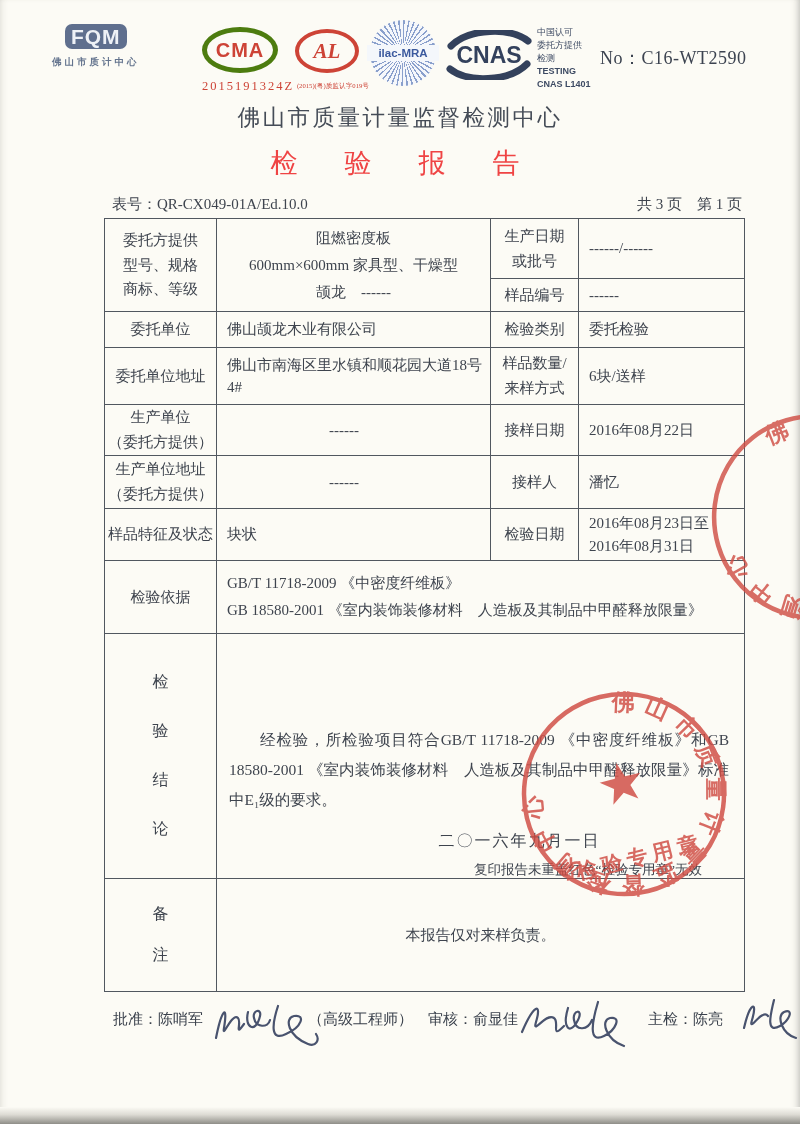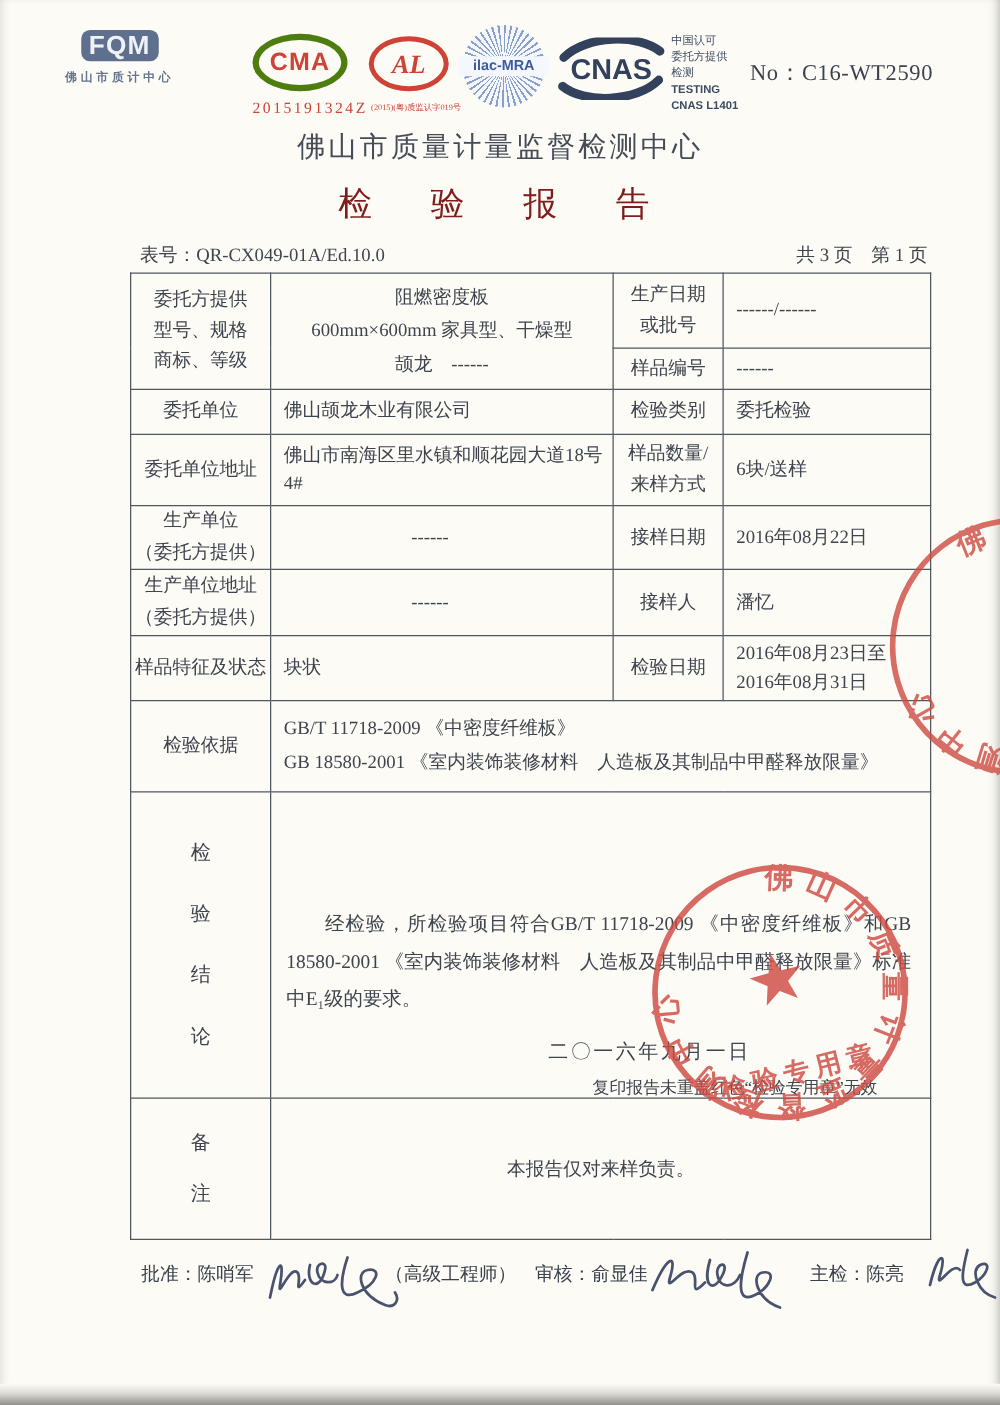--- a/index.html
+++ b/index.html
@@ -35,21 +35,21 @@
     display:flex;align-items:center;justify-content:center;color:#3c5a9e;font-weight:bold;
     font-size:11.5px;font-family:"Liberation Sans",sans-serif;}
   .cnas{position:absolute;left:445px;top:30px;}
   .cnas-cap{position:absolute;left:537px;top:26px;font-size:9px;line-height:1.45;color:#3d4a63;}
   .cnas-cap .b{font-family:"Liberation Sans",sans-serif;font-weight:bold;}
   .rep-no{position:absolute;left:600px;top:46px;font-size:18px;color:#3c4350;letter-spacing:.5px;white-space:nowrap;}
   
   .t-org{position:absolute;top:102px;left:0;width:100%;text-align:center;
     font-size:22.5px;letter-spacing:2.5px;color:#454c57;}
   .t-rep{position:absolute;top:145px;left:0;width:100%;text-align:center;
-    font-size:27px;letter-spacing:10px;color:#7f1d1d;}
+    font-size:27px;letter-spacing:10px;color:#ef4444;}
   .meta{position:absolute;top:195px;left:112px;right:58px;display:flex;justify-content:space-between;
     font-size:15px;color:#3e444e;}
   
   table.rep{position:absolute;left:104px;top:218px;border-collapse:collapse;table-layout:fixed;width:640px;}
   table.rep td{border:1.5px solid #51575f;font-size:15px;padding:0;vertical-align:middle;
     color:#3e444e;overflow:hidden;}
   .c-label{text-align:center;line-height:1.65;}
   .c-val{padding-left:10px !important;line-height:1.5;}
   .c-val-indent{padding-left:112px !important;}
   .c-center{text-align:center;line-height:1.8;}

